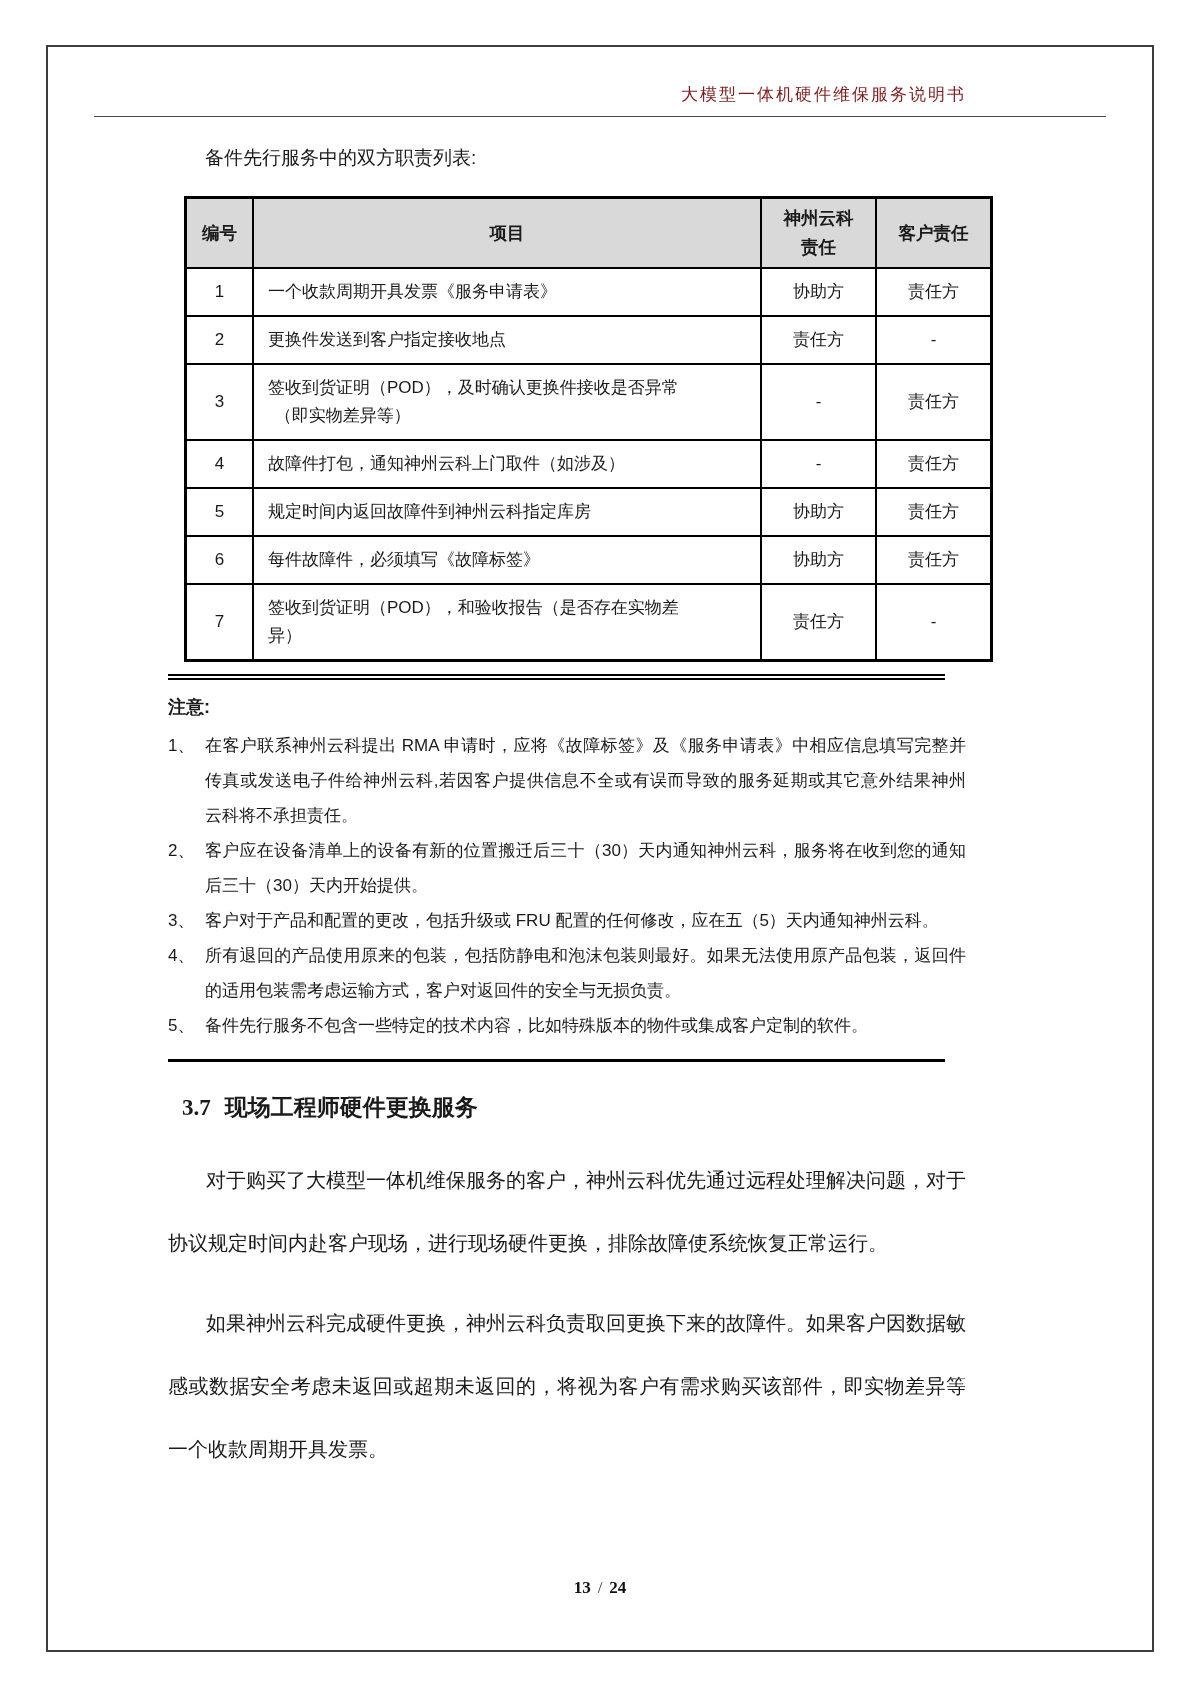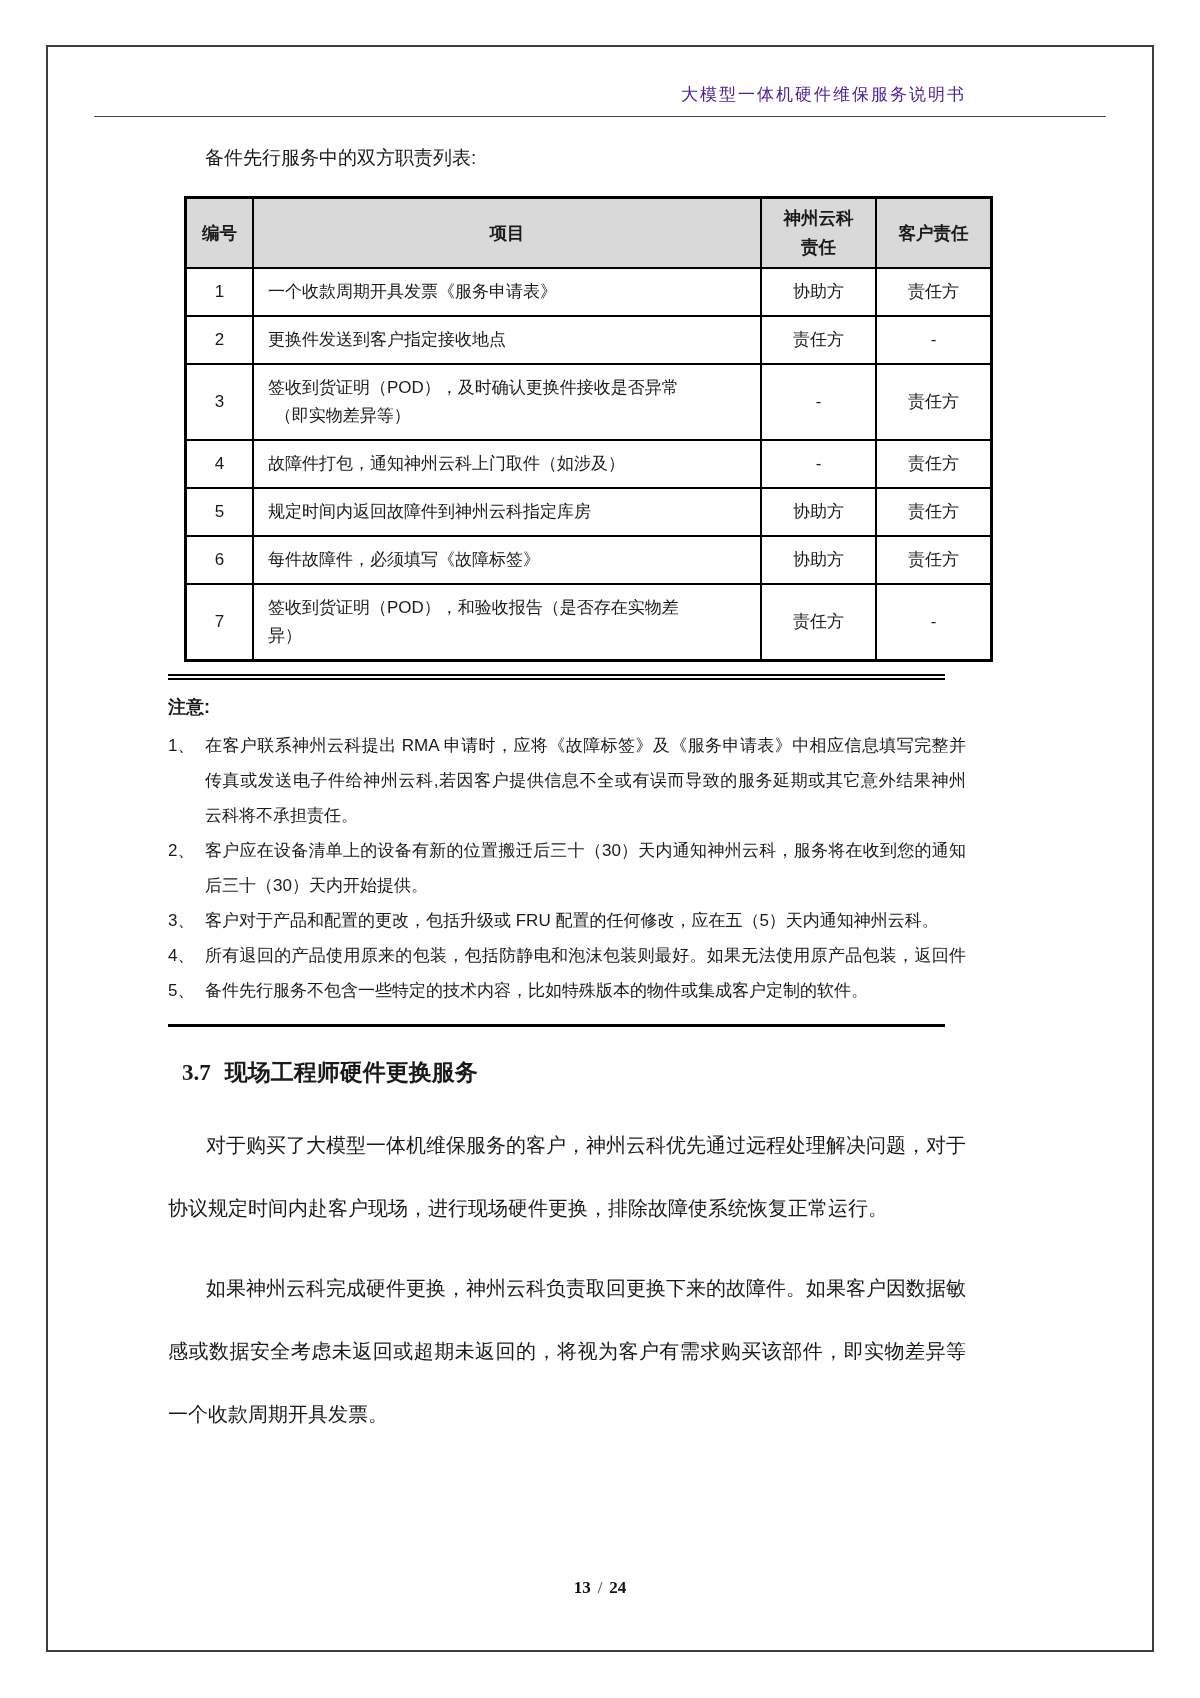--- a/index.html
+++ b/index.html
@@ -13,21 +13,21 @@
     position:absolute;left:46px;top:45px;right:46px;bottom:46px;
     border:2px solid #3d3d3d;background:#fff;
   }
   
   .page-header{
     padding:36px 186px 10px 120px;
     text-align:right;
   }
   .doc-title{
     font-family:"Liberation Serif",serif;
-    font-size:17px;color:#4c1d95;letter-spacing:2px;
+    font-size:17px;color:#7f1d1d;letter-spacing:2px;
   }
   .header-rule{
     margin:0 46px;height:0;border-top:1px solid #4a4a4a;
   }
   
   .content{padding:0 186px 0 120px;}
   .intro{
     margin:27px 0 0 0;padding-left:37px;
     font-size:19px;line-height:27px;
   }
@@ -204,20 +204,21 @@
     <span class="note-num">3、</span>
     <div class="note-text">
               <div class="note-line lastline">客户对于产品和配置的更改，包括升级或 FRU 配置的任何修改，应在五（5）天内通知神州云科。</div>
             </div>
   </div>
 
   <div class="note-item">
     <span class="note-num">4、</span>
     <div class="note-text">
               <div class="note-line jline">所有退回的产品使用原来的包装，包括防静电和泡沫包装则最好。如果无法使用原产品包装，返回件</div>
+              <div class="note-line lastline">的适用包装需考虑运输方式，客户对返回件的安全与无损负责。</div>
             </div>
   </div>
 
   <div class="note-item">
     <span class="note-num">5、</span>
     <div class="note-text">
               <div class="note-line lastline">备件先行服务不包含一些特定的技术内容，比如特殊版本的物件或集成客户定制的软件。</div>
             </div>
   </div>
 </div>

